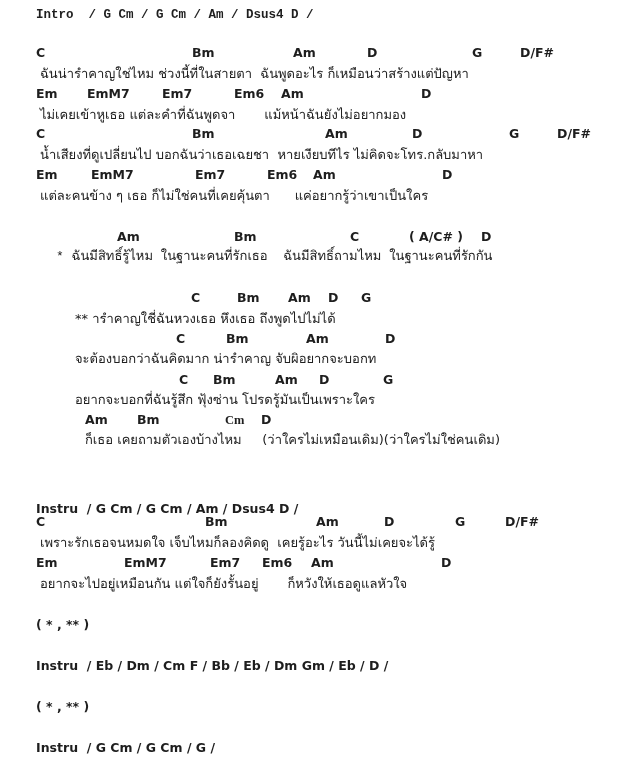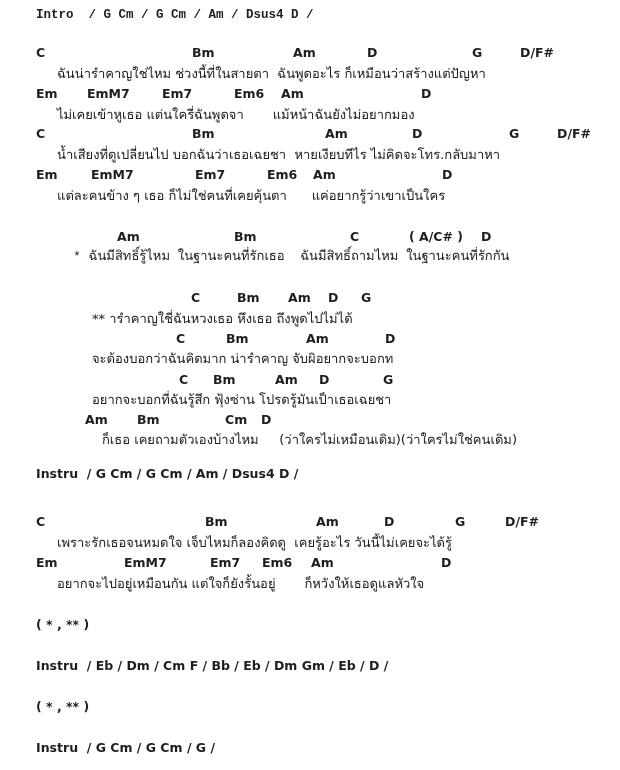--- a/index.html
+++ b/index.html
@@ -1,18 +1,18 @@
 <!DOCTYPE html>
 <html><head>
 <meta charset="utf-8">
 <style>
   html, body { margin: 0; padding: 0; background: #ffffff; }
   body { width: 620px; height: 770px; position: relative; overflow: hidden;
          font-family: "DejaVu Sans", "Liberation Sans", sans-serif; color: #1e1e1e; }
-  .ln { position: absolute; white-space: pre; font-size: 12.5px; line-height: 16px; font-weight: bold; margin-left: 17px; }
+  .ln { position: absolute; white-space: pre; font-size: 12.5px; line-height: 16px; font-weight: bold; }
   .lyric { font-weight: normal; font-size: 13px; color: #202020; }
   .chord { position: absolute; white-space: pre; font-size: 12.5px; line-height: 16px; font-weight: bold; }
   .section { position: absolute; white-space: pre; font-size: 12.5px; line-height: 16px; font-weight: bold; }
 </style>
 </head>
 <body>
 
 <div class="section" style="left:36px;top:7px;font-family:Liberation Mono, monospace;">Intro  / G Cm / G Cm / Am / Dsus4 D /</div>
 
 <div>
@@ -23,21 +23,21 @@
   <span class="chord" style="left:472px;top:45px;">G</span>
   <span class="chord" style="left:520px;top:45px;">D/F#</span>
   <div class="ln lyric" style="left:40px;top:66px;">ฉันน่ารำคาญใช่ไหม ช่วงนี้ที่ในสายตา  ฉันพูดอะไร ก็เหมือนว่าสร้างแต่ปัญหา</div>
 
   <span class="chord" style="left:36px;top:86px;">Em</span>
   <span class="chord" style="left:87px;top:86px;">EmM7</span>
   <span class="chord" style="left:162px;top:86px;">Em7</span>
   <span class="chord" style="left:234px;top:86px;">Em6</span>
   <span class="chord" style="left:281px;top:86px;">Am</span>
   <span class="chord" style="left:421px;top:86px;">D</span>
-  <div class="ln lyric" style="left:40px;top:107px;">ไม่เคยเข้าหูเธอ แต่นใครี่ฉันพูดจา       แม้หน้าฉันยังไม่อยากมอง</div>
+  <div class="ln lyric" style="left:40px;top:107px;">ไม่เคยเข้าหูเธอ แต่ละคำที่ฉันพูดจา       แม้หน้าฉันยังไม่อยากมอง</div>
 
   <span class="chord" style="left:36px;top:126px;">C</span>
   <span class="chord" style="left:192px;top:126px;">Bm</span>
   <span class="chord" style="left:325px;top:126px;">Am</span>
   <span class="chord" style="left:412px;top:126px;">D</span>
   <span class="chord" style="left:509px;top:126px;">G</span>
   <span class="chord" style="left:557px;top:126px;">D/F#</span>
   <div class="ln lyric" style="left:40px;top:147px;">น้ำเสียงที่ดูเปลี่ยนไป บอกฉันว่าเธอเฉยชา  หายเงียบทีไร ไม่คิดจะโทร.กลับมาหา</div>
 
   <span class="chord" style="left:36px;top:167px;">Em</span>
@@ -70,30 +70,30 @@
   <span class="chord" style="left:226px;top:331px;">Bm</span>
   <span class="chord" style="left:306px;top:331px;">Am</span>
   <span class="chord" style="left:385px;top:331px;">D</span>
   <div class="ln lyric" style="left:75px;top:351px;">จะต้องบอกว่าฉันคิดมาก น่ารำคาญ จับผิอยากจะบอกท</div>
 
   <span class="chord" style="left:179px;top:372px;">C</span>
   <span class="chord" style="left:213px;top:372px;">Bm</span>
   <span class="chord" style="left:275px;top:372px;">Am</span>
   <span class="chord" style="left:319px;top:372px;">D</span>
   <span class="chord" style="left:383px;top:372px;">G</span>
-  <div class="ln lyric" style="left:75px;top:392px;">อยากจะบอกที่ฉันรู้สึก ฟุ้งซ่าน โปรดรู้มันเป็าเธอเฉยชา</div>
+  <div class="ln lyric" style="left:75px;top:392px;">อยากจะบอกที่ฉันรู้สึก ฟุ้งซ่าน โปรดรู้มันเป็นเพราะใคร</div>
 
   <span class="chord" style="left:85px;top:412px;">Am</span>
   <span class="chord" style="left:137px;top:412px;">Bm</span>
-  <span class="chord" style="left:225px;top:412px;">Cm</span>
+  <span class="chord" style="left:225px;top:412px;font-family:Liberation Serif, serif;">Cm</span>
   <span class="chord" style="left:261px;top:412px;">D</span>
   <div class="ln lyric" style="left:85px;top:432px;">ก็เธอ เคยถามตัวเองบ้างไหม     (ว่าใครไม่เหมือนเดิม)(ว่าใครไม่ใช่คนเดิม)</div>
 </div>
 
-<div class="section" style="left:36px;top:466px;">Instru  / G Cm / G Cm / Am / Dsus4 D /</div>
+<div class="section" style="left:36px;top:501px;">Instru  / G Cm / G Cm / Am / Dsus4 D /</div>
 
 <div>
   <span class="chord" style="left:36px;top:514px;">C</span>
   <span class="chord" style="left:205px;top:514px;">Bm</span>
   <span class="chord" style="left:316px;top:514px;">Am</span>
   <span class="chord" style="left:384px;top:514px;">D</span>
   <span class="chord" style="left:455px;top:514px;">G</span>
   <span class="chord" style="left:505px;top:514px;">D/F#</span>
   <div class="ln lyric" style="left:40px;top:535px;">เพราะรักเธอจนหมดใจ เจ็บไหมก็ลองคิดดู  เคยรู้อะไร วันนี้ไม่เคยจะได้รู้</div>
 

